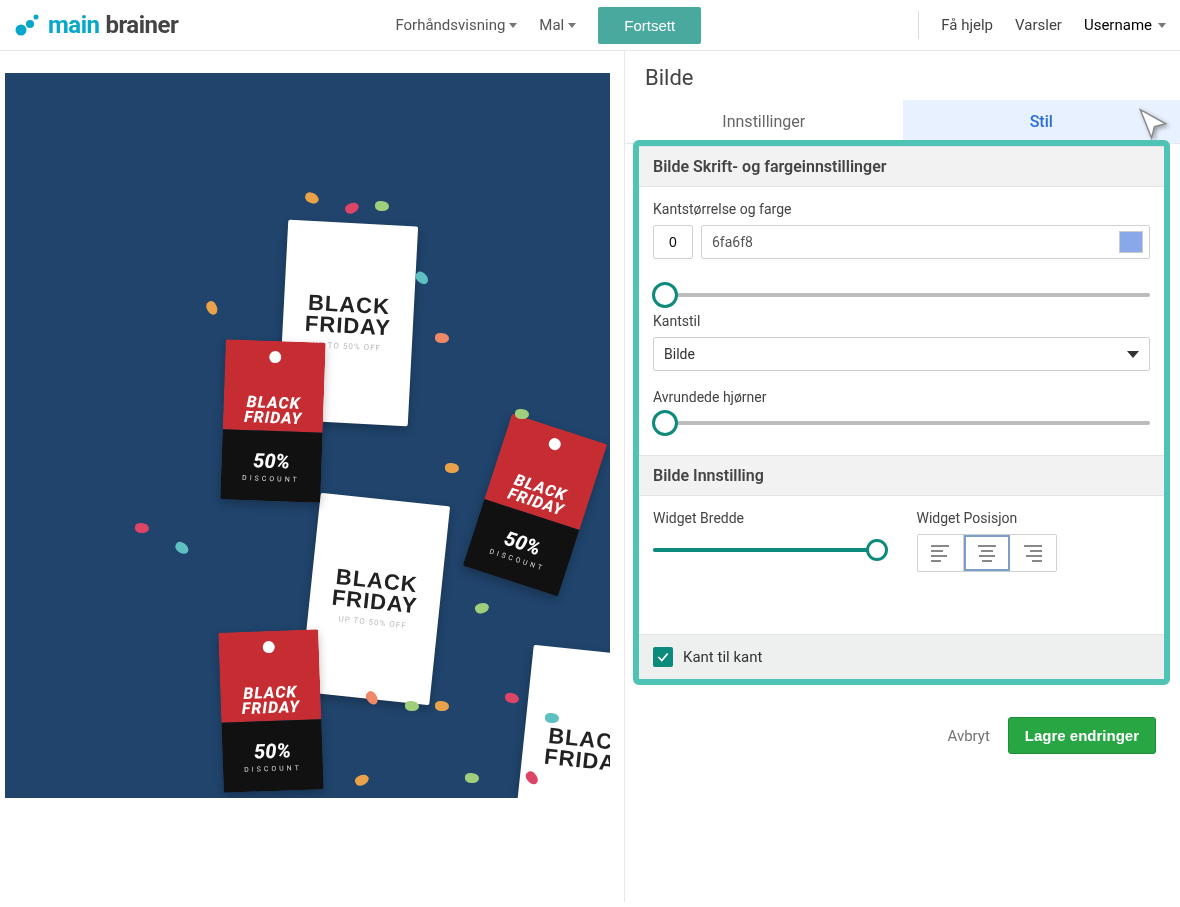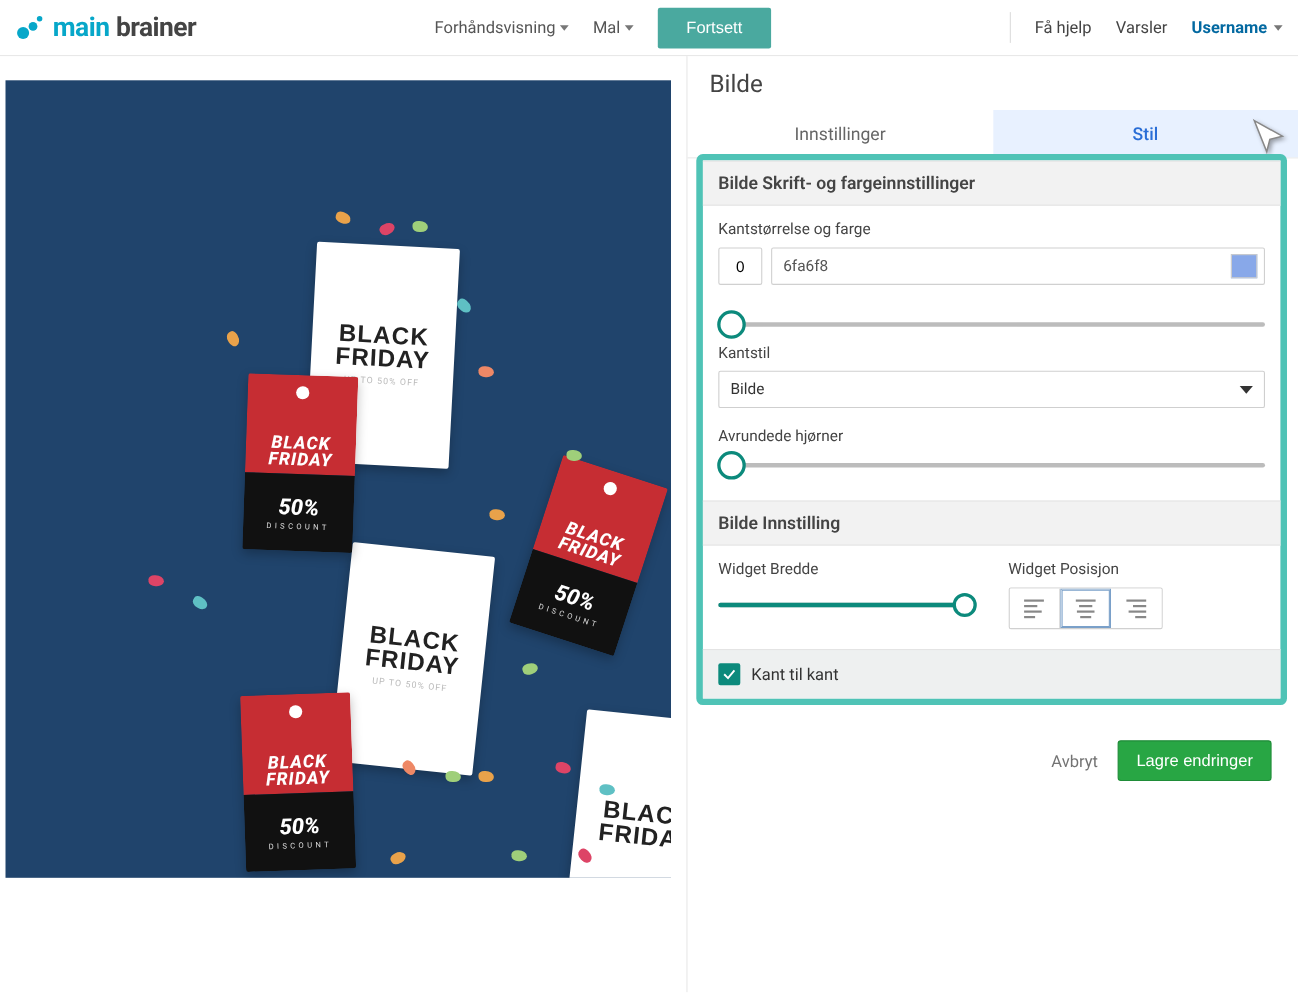--- a/index.html
+++ b/index.html
@@ -21,21 +21,21 @@
     .nav-center { margin-left:auto; display:flex; align-items:center; gap:22px; }
     .nav-link { font-size:15px; color:#555; cursor:pointer; display:flex; align-items:center; gap:4px; }
     .caret { width:0;height:0;border-left:4px solid transparent;border-right:4px solid transparent;border-top:5px solid #777; }
     .btn-primary {
       background:#4aa99f; color:#fff; border:none; padding:10px 26px;
       font-size:15px; border-radius:2px; cursor:pointer;
     }
     .nav-right { margin-left:auto; display:flex; align-items:center; gap:22px; }
     .divider { width:1px; height:28px; background:#ddd; }
     .nav-txt { font-size:15px; color:#444; cursor:pointer; }
-    .user { font-size:15px; color:#0369a1; font-weight:700; display:flex; align-items:center; gap:6px; cursor:pointer; }
+    .user { font-size:15px; color:#000000; font-weight:400; display:flex; align-items:center; gap:6px; cursor:pointer; }
 
     
     .body { display:flex; height:calc(907px - 56px); }
     .canvas { width:624px; padding:22px 5px 22px 5px; }
 
     
     .preview { width:605px; height:725px; background:#20446c; position:relative; overflow:hidden; }
     .card {
       position:absolute; background:#fff; width:130px; height:200px;
       border-radius:2px; box-shadow:0 4px 10px rgba(0,0,0,.25);
@@ -126,35 +126,36 @@
       display:flex; align-items:center; justify-content:center; cursor:pointer;
     }
     .seg button:last-child { border-right:none; }
     .seg button.active { border:1px solid #7aa0c9; background:#fff; box-shadow:inset 0 0 0 1px #7aa0c9;}
     .alines { display:flex; flex-direction:column; gap:3px; align-items:center;}
     .alines span{ display:block; height:2px; background:#888; }
 
     .section-check {
       background:#eef0f0; padding:12px 14px; display:flex; align-items:center; gap:10px;
       border-top:1px solid #e4e4e4;
+      margin-top:44px;
     }
     .chk {
       width:20px; height:20px; background:#0c8a7c; border-radius:2px; display:flex;
       align-items:center; justify-content:center;
     }
     .chk svg { stroke:#fff; }
 
     .footer-actions {
       display:flex; gap:18px; justify-content:flex-end; align-items:center;
       padding:18px 24px;
     }
     .link-cancel { font-size:15px; color:#737373; font-weight:400; cursor:pointer; }
     .btn-save {
       background:#28a644; color:#fff; border:1px solid #1f8c38; border-radius:3px;
-      padding:9px 16px; font-size:15px; font-weight:400; cursor:pointer;
+      padding:9px 16px; font-size:15px; font-weight:700; cursor:pointer;
     }
   </style>
 </head>
 <body>
 
 <div class="hdr">
   <div class="logo">
     <span class="dots">
       <svg width="28" height="24" viewBox="0 0 28 24">
         <circle cx="7" cy="17" r="5.5" fill="#07a7c9"></circle>

